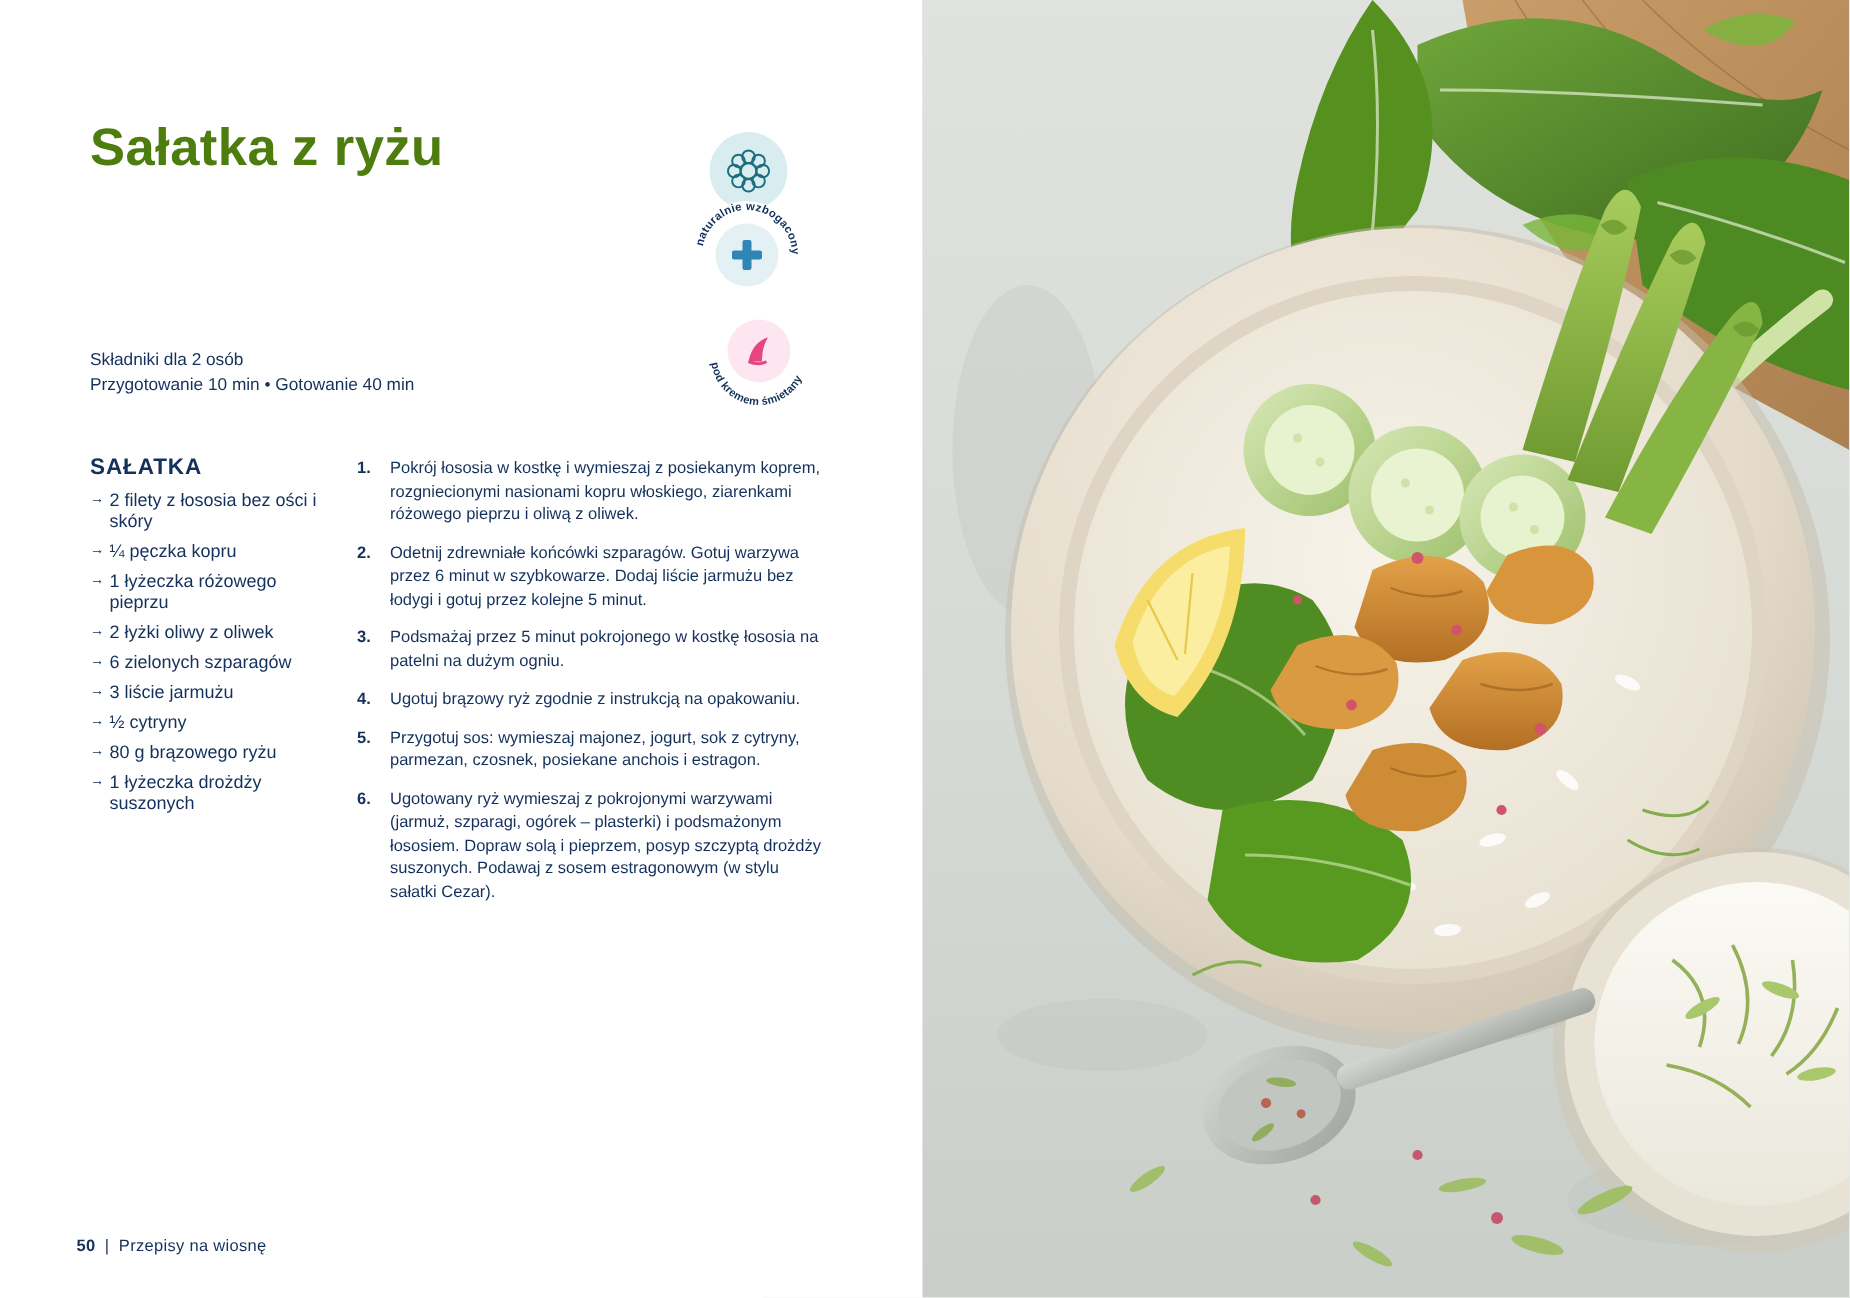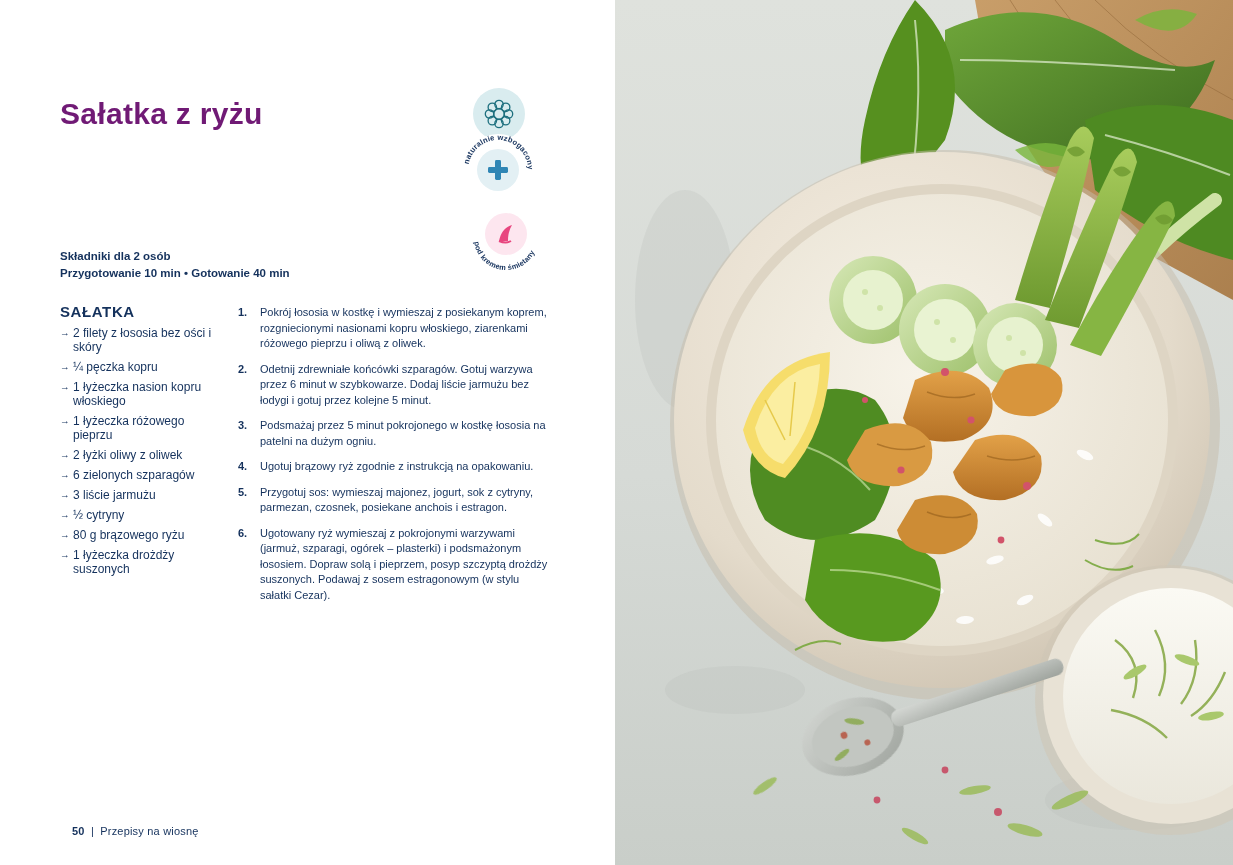--- a/index.html
+++ b/index.html
@@ -22,37 +22,36 @@
     position: absolute;
     left: 0; top: 0;
     width: 615px; height: 865px;
     background: #ffffff;
   }
 
   .title {
     position: absolute;
     left: 60px; top: 78px;
     width: 400px;
-    color: #701a75;
-    font-size: 30px;
+    color: #4d7c0f;
+    font-size: 35px;
     line-height: 41px;
     font-weight: bold;
     letter-spacing: 0.3px;
-    margin-top: 15px;
   }
   .title span { display: block; }
 
   .meta {
     position: absolute;
-    left: 60px; top: 248px;
+    left: 60px; top: 232px;
     width: 330px;
     color: #14315c;
     font-size: 11.5px;
     line-height: 17px;
-    font-weight: bold;
+    font-weight: normal;
   }
 
   
   .badges {
     position: absolute;
     left: 462px; top: 88px;
     width: 95px; height: 185px;
   }
   .badge {
     position: absolute;
@@ -151,21 +150,21 @@
   }
   .steps li .num {
     position: absolute;
     left: 0; top: 0;
     font-weight: bold;
     font-size: 11px;
   }
 
   .footer {
     position: absolute;
-    left: 72px; bottom: 28px;
+    left: 51px; bottom: 28px;
     color: #14315c;
     font-size: 11px;
     font-weight: bold;
     letter-spacing: 0.2px;
   }
   .footer .sep { font-weight: normal; padding: 0 3px; }
   .footer .sub { font-weight: normal; }
 
   
   .photo {
@@ -250,21 +249,20 @@
     </div>
 
     <div class="cols">
 
       <div class="col-ing">
 
         <div class="sec-head">SAŁATKA</div>
         <ul class="ing-list">
           <li>2 filety z łososia bez ości i skóry</li>
           <li>¼ pęczka kopru</li>
-          <li>1 łyżeczka nasion kopru włoskiego</li>
           <li>1 łyżeczka różowego pieprzu</li>
           <li>2 łyżki oliwy z oliwek</li>
           <li>6 zielonych szparagów</li>
           <li>3 liście jarmużu</li>
           <li>½ cytryny</li>
           <li>80 g brązowego ryżu</li>
           <li>1 łyżeczka drożdży suszonych</li>
         </ul>
 
         <div class="sec-gap"></div>

